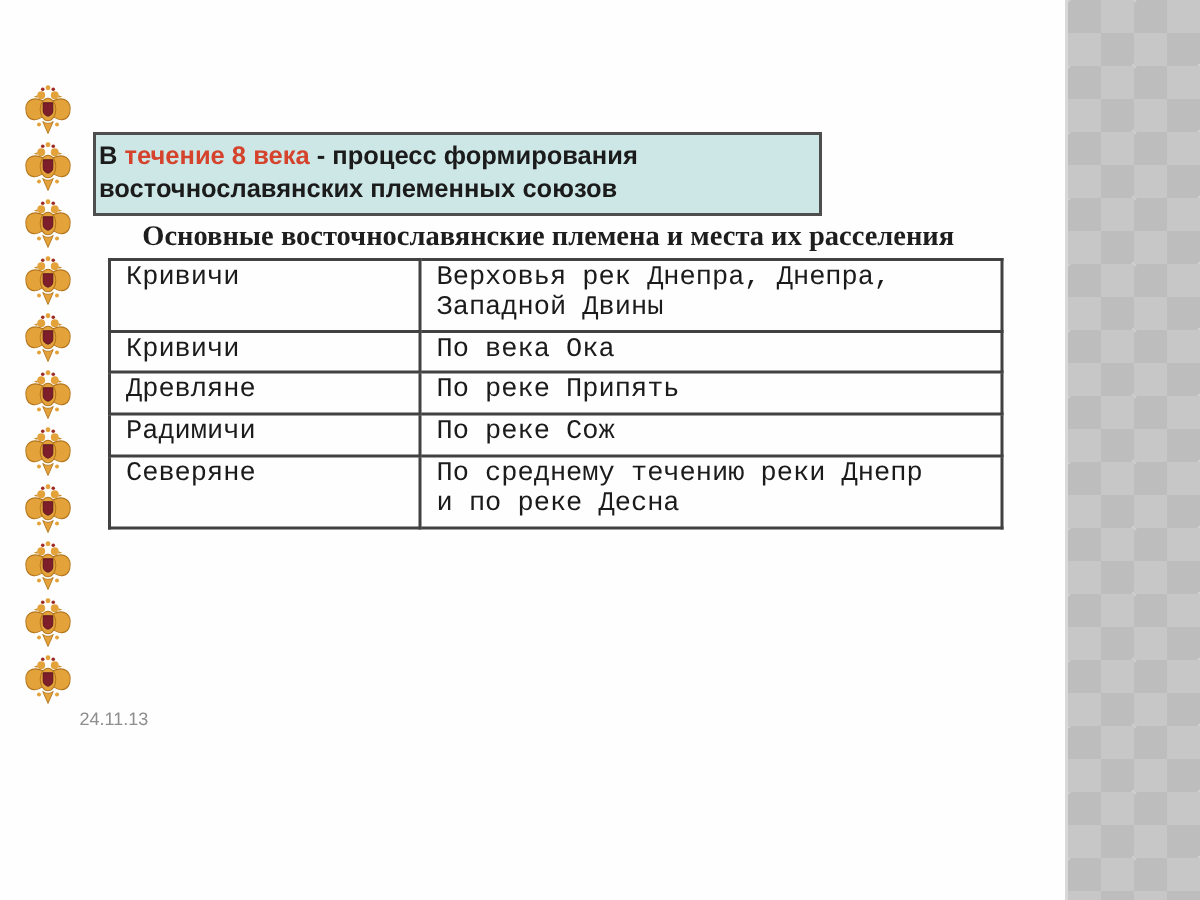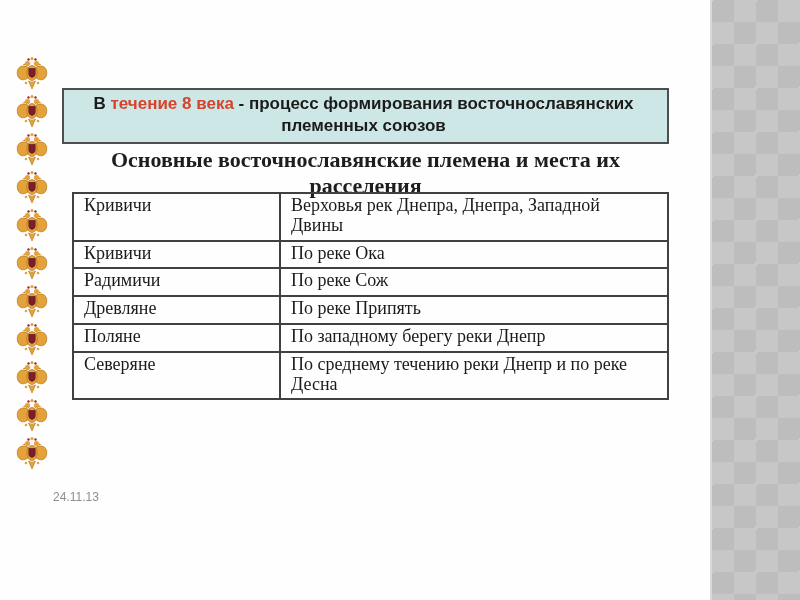--- a/index.html
+++ b/index.html
@@ -29,59 +29,58 @@
   
   .emblem-column {
     position:absolute; left:13px; top:56px; width:38px; height:424px;
     display:flex; flex-direction:column; align-items:center; gap:2px;
     overflow:hidden;
   }
   .eagle-icon { width:34px; height:36px; flex:0 0 auto; }
 
   
   .header-box {
-    position:absolute; left:62px; top:88px; width:607px;
+    position:absolute; left:62px; top:88px; width:486px;
     box-sizing:border-box;
     background:#cde7e7;
     border:2px solid #4e4e4e;
     padding:3px 6px 5px 2px;
-    text-align:center;
     font-family:"Liberation Sans", sans-serif;
     font-weight:bold; font-size:17px; line-height:1.3;
     color:#1b1b1b;
   }
   .header-highlight { color:#d5432d; }
 
   .subtitle {
     position:absolute; left:62px; top:147px; width:607px;
     text-align:center;
     font-family:"Liberation Serif", serif;
-    font-weight:bold; font-size:22px; color:#1e1e1e;
+    font-weight:bold; font-size:19px; color:#1e1e1e;
   }
 
   
   .main-table {
-    position:absolute; left:72px; top:192px; width:597px;
+    position:absolute; left:72px; top:172px; width:597px;
     border-collapse:collapse;
-    font-family:Liberation Serif, serif;
+    font-family:Liberation Mono, monospace;
     font-size:18px; color:#1b1b1b;
   }
   .main-table td {
     border:2px solid #414141;
     padding:2px 8px 4px 10px;
     vertical-align:top;
     line-height:1.1;
   }
   td.tribe-cell { width:187px; }
   td.location-cell .loc-text { display:block; max-width:345px; }
 
   .slide-date {
     position:absolute; left:53px; top:472px;
     font-family:"Liberation Sans", sans-serif;
-    font-size:12px; color:#8e8e8e;margin-top:18px;
+    font-size:12px; color:#8e8e8e;
   }
   .defs-holder { position:absolute; width:0; height:0; overflow:hidden; }
 </style>
 </head>
 <body>
 
 <div class="slide">
 
   <svg class="defs-holder" aria-hidden="true">
     <symbol id="coa" viewBox="0 0 34 36">
@@ -148,39 +147,33 @@
     <tbody>
       <tr>
         <td class="tribe-cell">Кривичи</td>
         <td class="location-cell">
             <span class="loc-text">Верховья рек Днепра, Днепра, Западной Двины</span>
           </td>
       </tr>
       <tr>
         <td class="tribe-cell">Кривичи</td>
         <td class="location-cell">
-            <span class="loc-text">По реке Ока</span>
-          </td>
-      </tr>
-      <tr>
-        <td class="tribe-cell">Радимичи</td>
-        <td class="location-cell">
-            <span class="loc-text">По реке Сож</span>
+            <span class="loc-text">По века Ока</span>
           </td>
       </tr>
       <tr>
         <td class="tribe-cell">Древляне</td>
         <td class="location-cell">
             <span class="loc-text">По реке Припять</span>
           </td>
       </tr>
       <tr>
-        <td class="tribe-cell">Поляне</td>
+        <td class="tribe-cell">Радимичи</td>
         <td class="location-cell">
-            <span class="loc-text">По западному берегу реки Днепр</span>
+            <span class="loc-text">По реке Сож</span>
           </td>
       </tr>
       <tr>
         <td class="tribe-cell">Северяне</td>
         <td class="location-cell">
             <span class="loc-text">По среднему течению реки Днепр и по реке Десна</span>
           </td>
       </tr>
     </tbody>
   </table>

